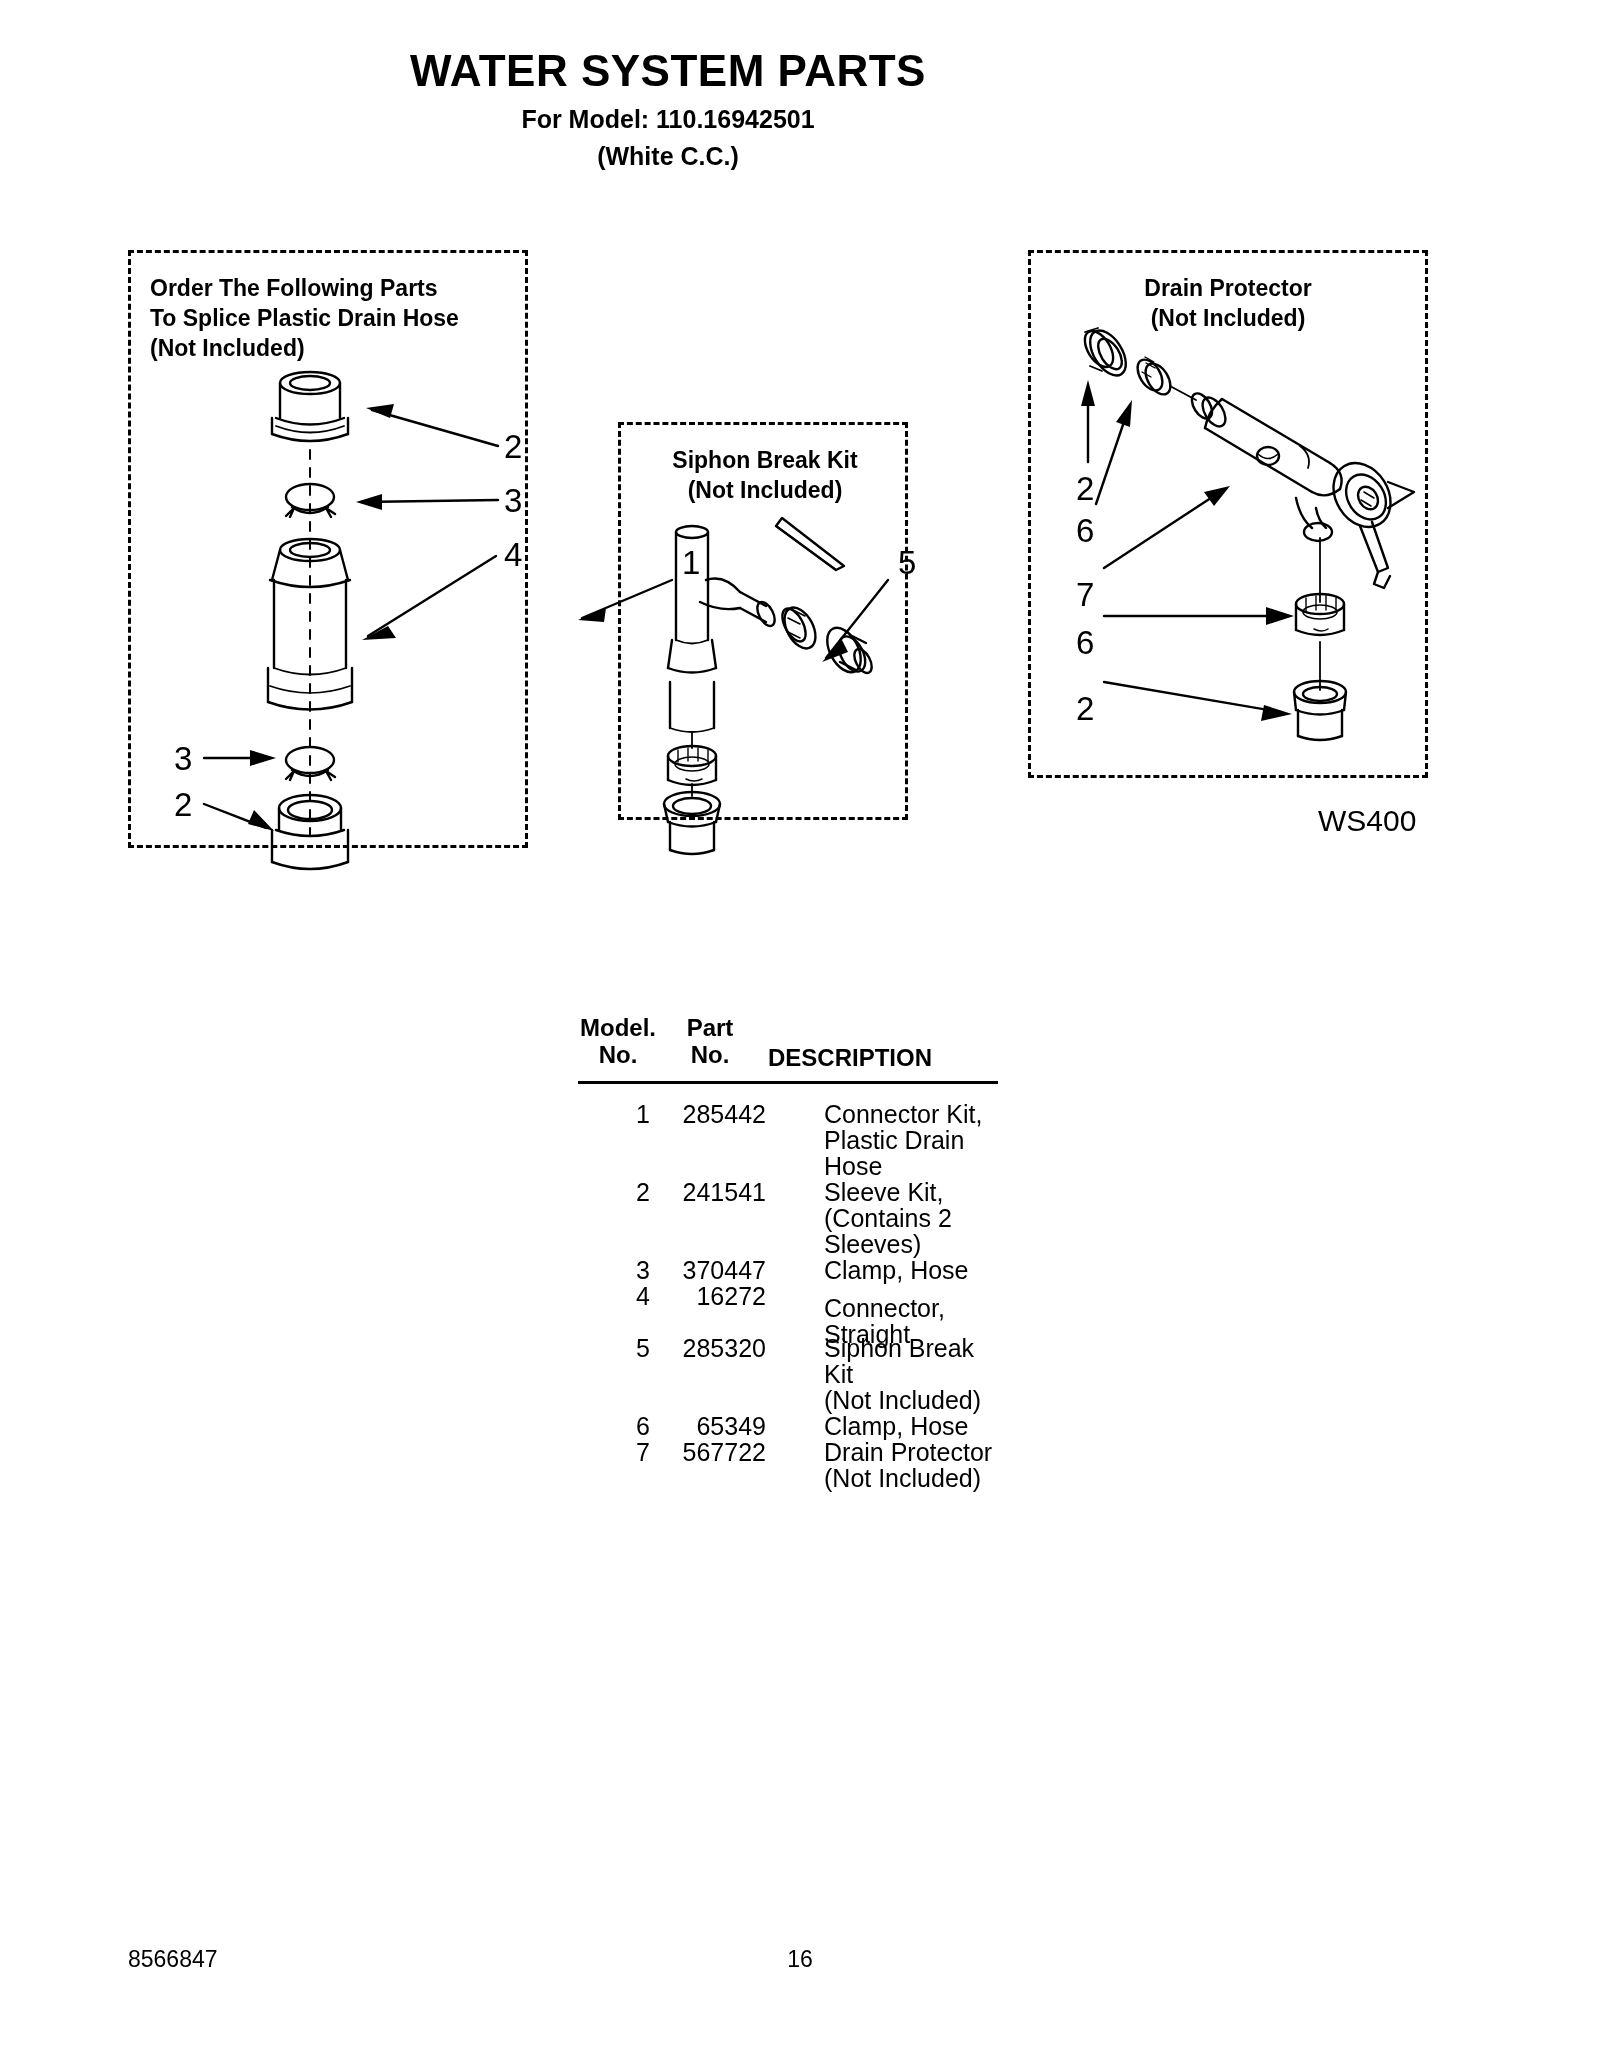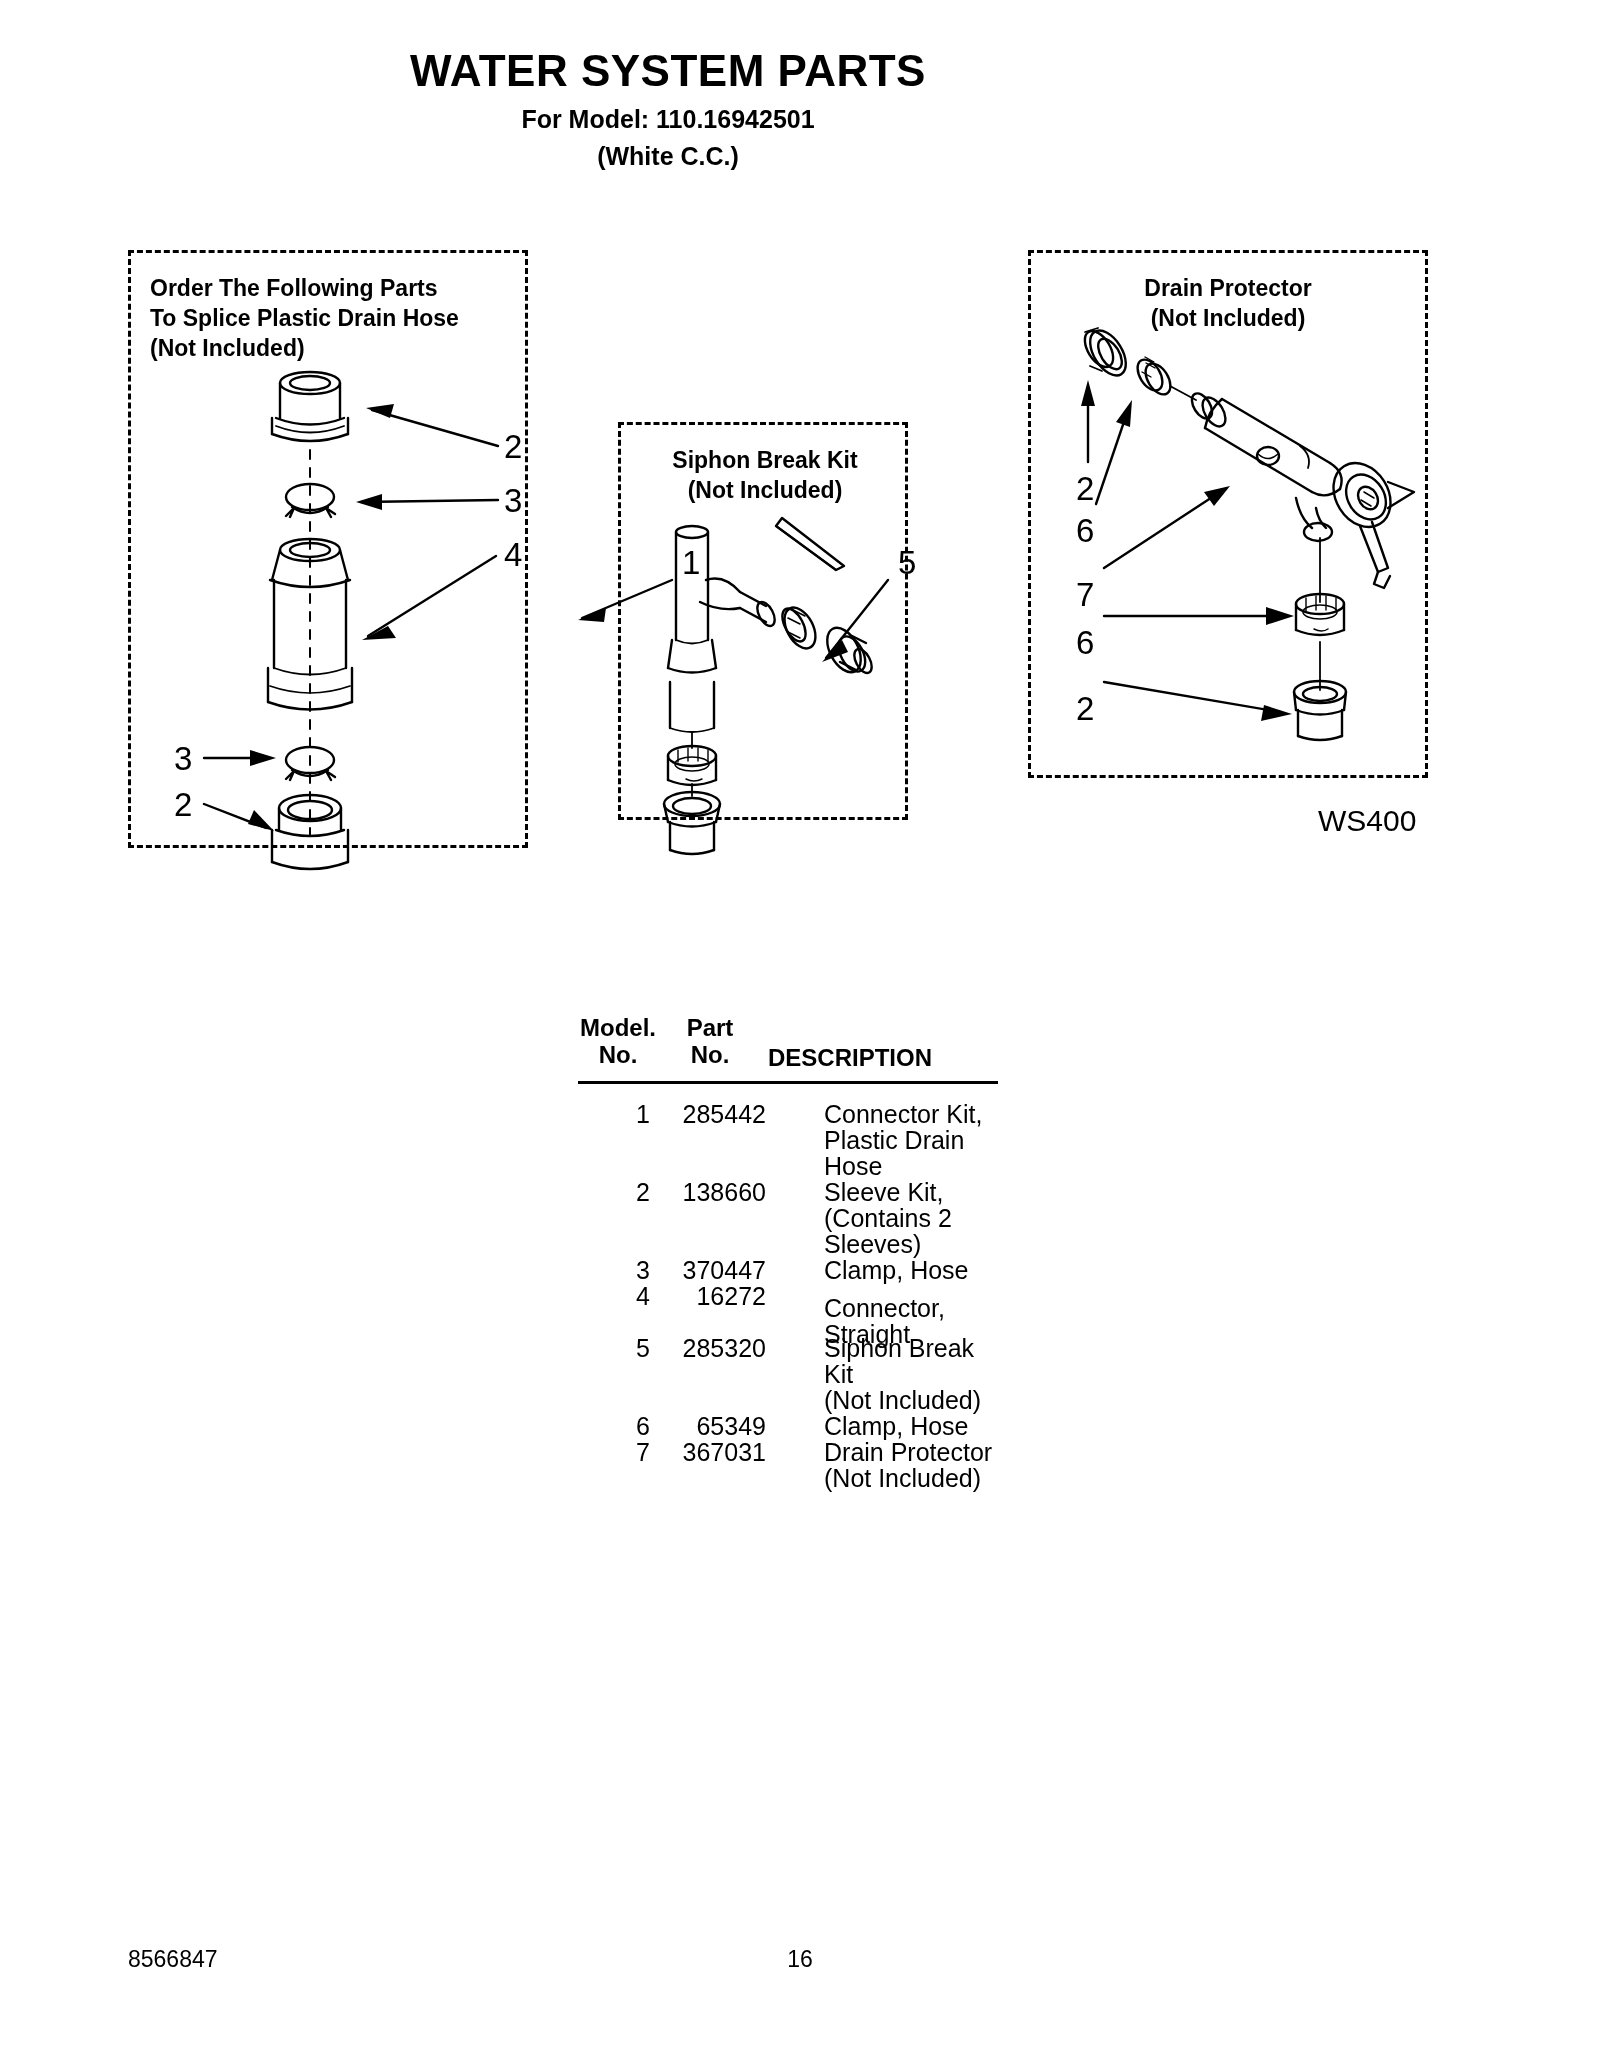--- a/index.html
+++ b/index.html
@@ -443,21 +443,21 @@
   <div id="tbody" style="height: 390px;">
       <div class="trow" style="position: absolute; left: 0px; top: 0px; width: 420px; height: 78px;">
         <div class="cell-illus" style="top: 0px;">1</div>
         <div class="cell-part" style="top: 0px;">285442</div>
         <div class="cell-desc" style="top: 0px;">Connector Kit,
 Plastic Drain
 Hose</div>
       </div>
       <div class="trow" style="position: absolute; left: 0px; top: 78px; width: 420px; height: 78px;">
         <div class="cell-illus" style="top: 0px;">2</div>
-        <div class="cell-part" style="top: 0px;">138660</div>
+        <div class="cell-part" style="top: 0px;">241541</div>
         <div class="cell-desc" style="top: 0px;">Sleeve Kit,
 (Contains 2
 Sleeves)</div>
       </div>
       <div class="trow" style="position: absolute; left: 0px; top: 156px; width: 420px; height: 26px;">
         <div class="cell-illus" style="top: 0px;">3</div>
         <div class="cell-part" style="top: 0px;">370447</div>
         <div class="cell-desc" style="top: 0px;">Clamp, Hose</div>
       </div>
       <div class="trow" style="position: absolute; left: 0px; top: 182px; width: 420px; height: 52px;">
@@ -473,21 +473,21 @@
 Kit
 (Not Included)</div>
       </div>
       <div class="trow" style="position: absolute; left: 0px; top: 312px; width: 420px; height: 26px;">
         <div class="cell-illus" style="top: 0px;">6</div>
         <div class="cell-part" style="top: 0px;">65349</div>
         <div class="cell-desc" style="top: 0px;">Clamp, Hose</div>
       </div>
       <div class="trow" style="position: absolute; left: 0px; top: 338px; width: 420px; height: 52px;">
         <div class="cell-illus" style="top: 0px;">7</div>
-        <div class="cell-part" style="top: 0px;">367031</div>
+        <div class="cell-part" style="top: 0px;">567722</div>
         <div class="cell-desc" style="top: 0px;">Drain Protector
 (Not Included)</div>
       </div>
     </div>
 </div>
 
 <div id="footer">
   <div id="footer-code">8566847</div>
   <div id="footer-page">16</div>
 </div>

